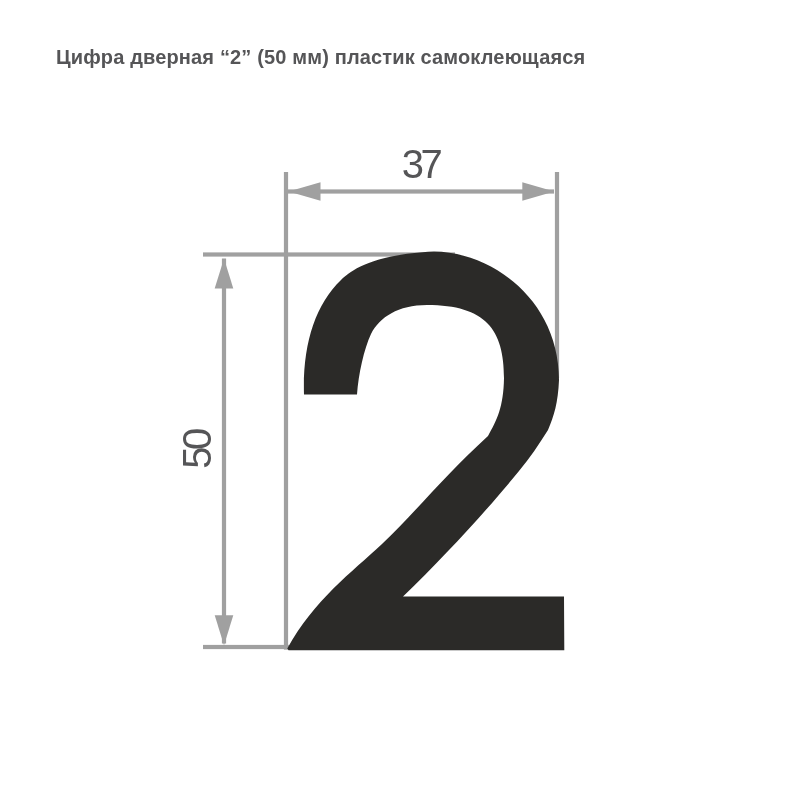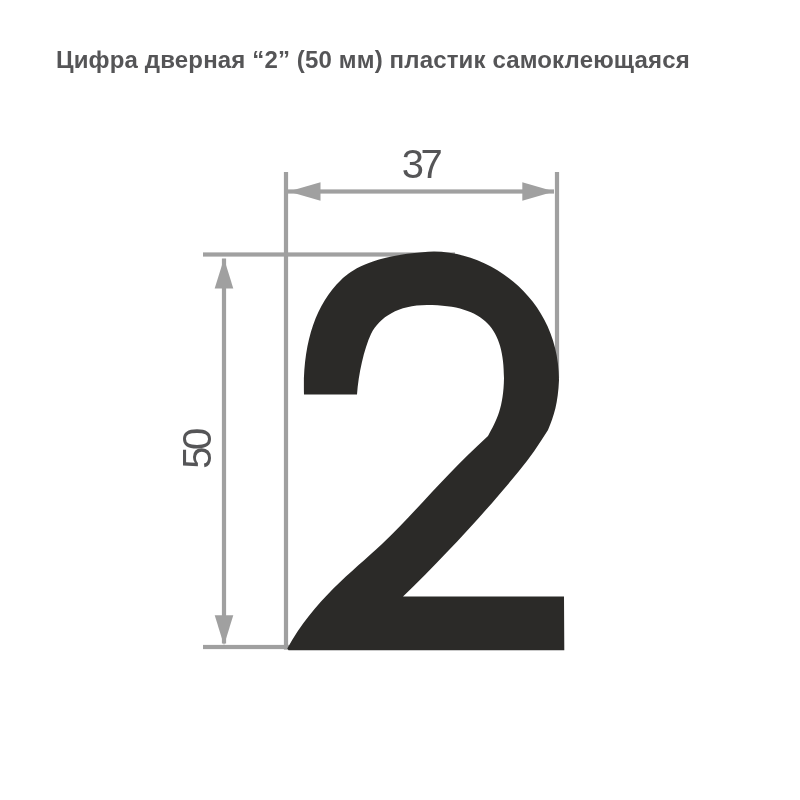--- a/index.html
+++ b/index.html
@@ -1,19 +1,19 @@
 <!DOCTYPE html>
 <html><head>
 <meta charset="utf-8">
 <style>
   html,body{margin:0;padding:0;background:#ffffff;width:800px;height:800px;overflow:hidden;}
   .title{
     position:absolute;left:56px;top:45.5px;
     font-family:"Liberation Sans",sans-serif;
-    font-size:24px;font-weight:700;color:#555557;
+    font-size:20px;font-weight:700;color:#555557;
     letter-spacing:0.15px;white-space:nowrap;
   }
 </style>
 </head>
 <body>
 
 <div class="title">Цифра дверная “2” (50 мм) пластик самоклеющаяся</div>
 
 <svg width="800" height="800" viewBox="0 0 800 800" style="position:absolute;left:0;top:0">
 

